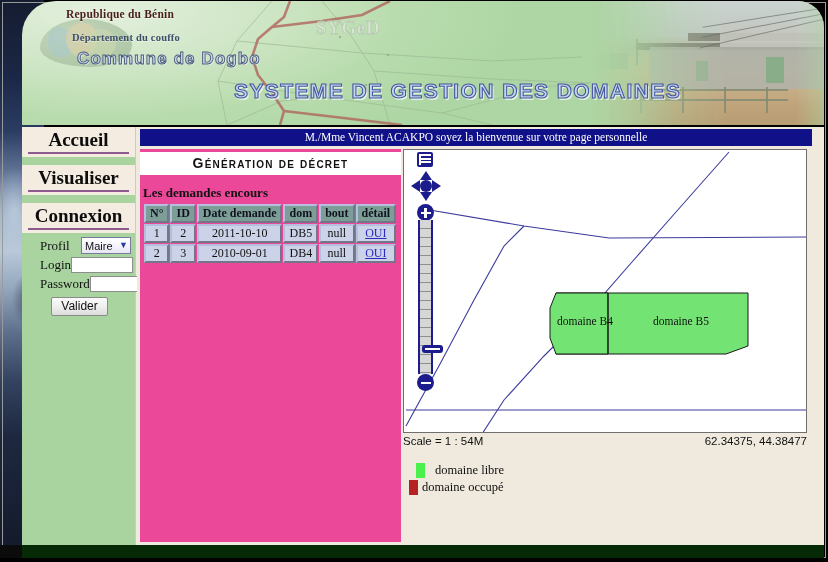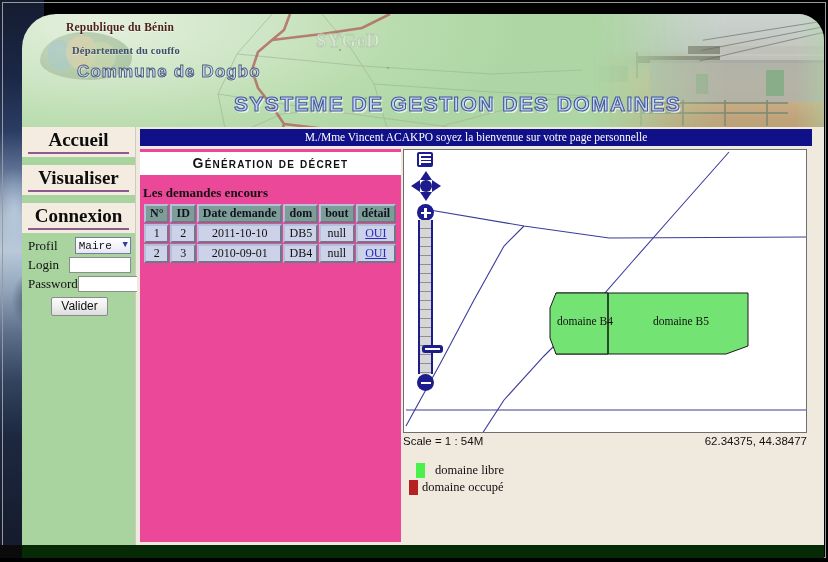--- a/index.html
+++ b/index.html
@@ -37,21 +37,21 @@
   
   .frame {
     position: absolute; left: 2px; top: 2px;
     width: 824px; height: 556px;
     border: 1px solid #9a9a9a;
     background: transparent;
   }
 
   
   .header {
-    position: absolute; left: 22px; top: 14px;
+    position: absolute; left: 22px; top: 1px;
     width: 802px; height: 124px;
     overflow: hidden;
     border-top-left-radius: 34px;
     border-top-right-radius: 26px;
     background:
       radial-gradient(ellipse 420px 150px at 80px 10px, #e4f0de 0%, #cfe6c6 38%, #b9dcae 70%, #aed6a4 100%),
       linear-gradient(110deg, #cfe8c6 0%, #bfe0b4 35%, #c8e4bd 60%, #dfe9d2 78%, #efe8dc 100%);
   }
   
   .header .hdr-vec { position: absolute; left: 0; top: 0; width: 802px; height: 124px; }
@@ -158,27 +158,27 @@
     cursor: pointer;
   }
   .nav-gap { height: 8px; }
 
   .login-box { padding: 4px 4px 6px 6px; }
   .login-row {
     display: flex; align-items: center; margin-bottom: 3px;
   }
   .login-row .lbl {
     font-family: "Liberation Serif", serif;
-    font-size: 13px; color: #111; width: 52px;
+    font-size: 13px; color: #111; width: 52px; margin-left: 12px;
   }
   .sel {
     width: 62px; height: 17px;
     background: linear-gradient(180deg,#ffffff 0%, #f3f1fb 60%, #e8e6f5 100%);
     border: 1px solid #7b7b9e;
-    font-family: Liberation Mono, monospace;
+    font-family: Liberation Sans, sans-serif;
     font-size: 11px; color: #111;
     display: flex; align-items: center;
     padding-left: 3px;
     position: relative;
     cursor: pointer;
   }
   .sel .chev {
     position: absolute; right: 2px; top: 3px;
     color: #2b3f9e; font-size: 9px; line-height: 9px;
   }

